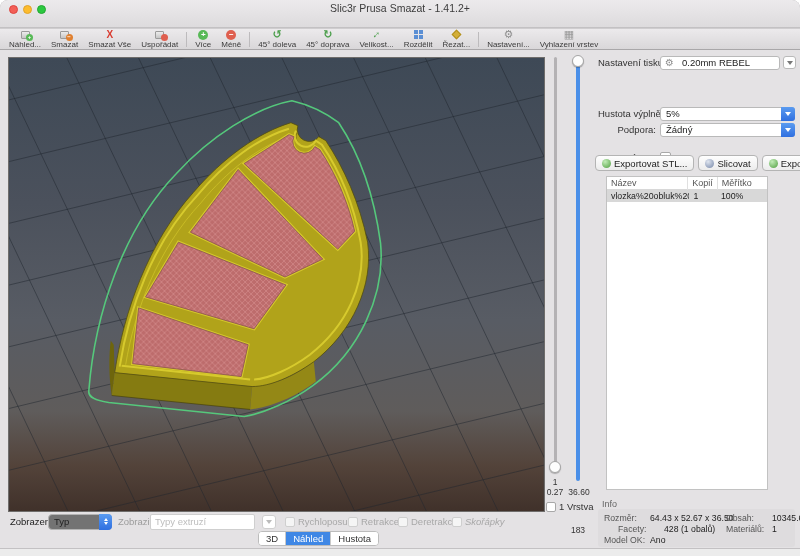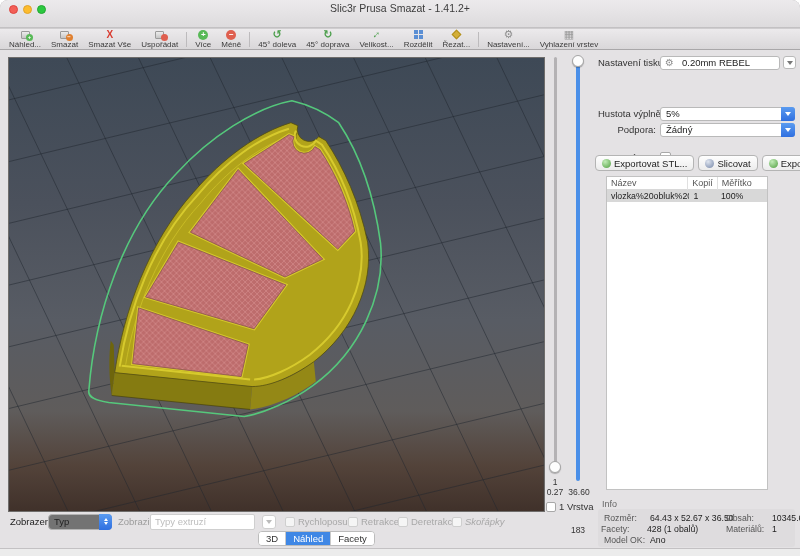--- a/index.html
+++ b/index.html
@@ -358,21 +358,21 @@
         <div class="trow">
           <div class="c-name">vlozka%20obluk%204.stl</div>
           <div class="c-cop">1</div>
           <div class="c-scale">100%</div>
         </div>
       </div>
 
       <div class="infolab">Info</div>
       <div class="infobox">
         <div class="irow" style="left:6px;top:4px;"><span class="ikey" style="width:46px;">Rozměr:</span><span>64.43 x 52.67 x 36.50</span></div>
-        <div class="irow" style="left:3px;top:15px;"><span class="ikey" style="width:46px;">Facety:</span><span>428 (1 obalů)</span></div>
+        <div class="irow" style="left:20px;top:15px;"><span class="ikey" style="width:46px;">Facety:</span><span>428 (1 obalů)</span></div>
         <div class="irow" style="left:6px;top:26px;"><span class="ikey" style="width:46px;">Model OK:</span><span>Ano</span></div>
         <div class="irow" style="left:128px;top:4px;"><span class="ikey" style="width:46px;">Obsah:</span><span>10345.69</span></div>
         <div class="irow" style="left:128px;top:15px;"><span class="ikey" style="width:46px;">Materiálů:</span><span>1</span></div>
       </div>
     </div>
 
     <div class="zrow">
       <span class="zlabel">Zobrazení</span>
       <span class="zcombo">
         <span>Typ</span>
@@ -400,19 +400,19 @@
         </span>
       <span class="ztog" style="left:452px;font-style:italic;">
           <span class="cb dis"></span>
           <span>Skořápky</span>
         </span>
     </div>
 
     <div class="seg">
       <div class="segbtn">3D</div>
       <div class="segbtn active">Náhled</div>
-      <div class="segbtn">Facety</div>
+      <div class="segbtn">Hustota</div>
     </div>
 
     <div class="botline"></div>
     <div class="botstrip"></div>
   </div>
 </div>
 
 </body></html>

